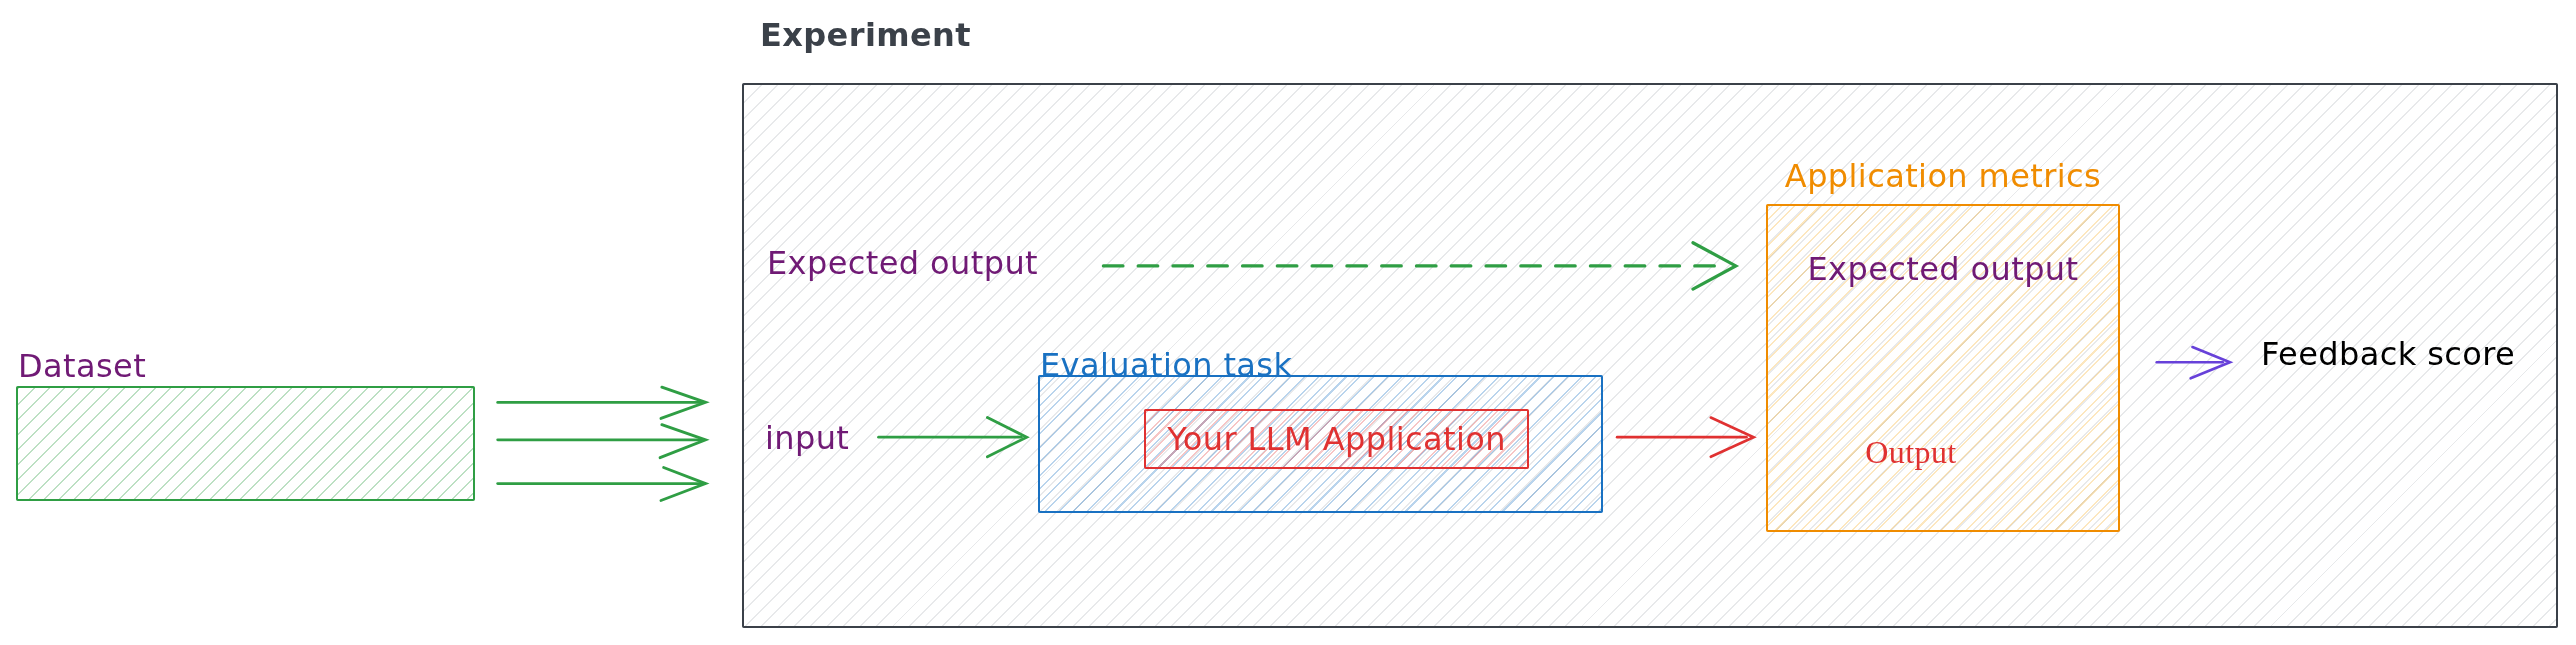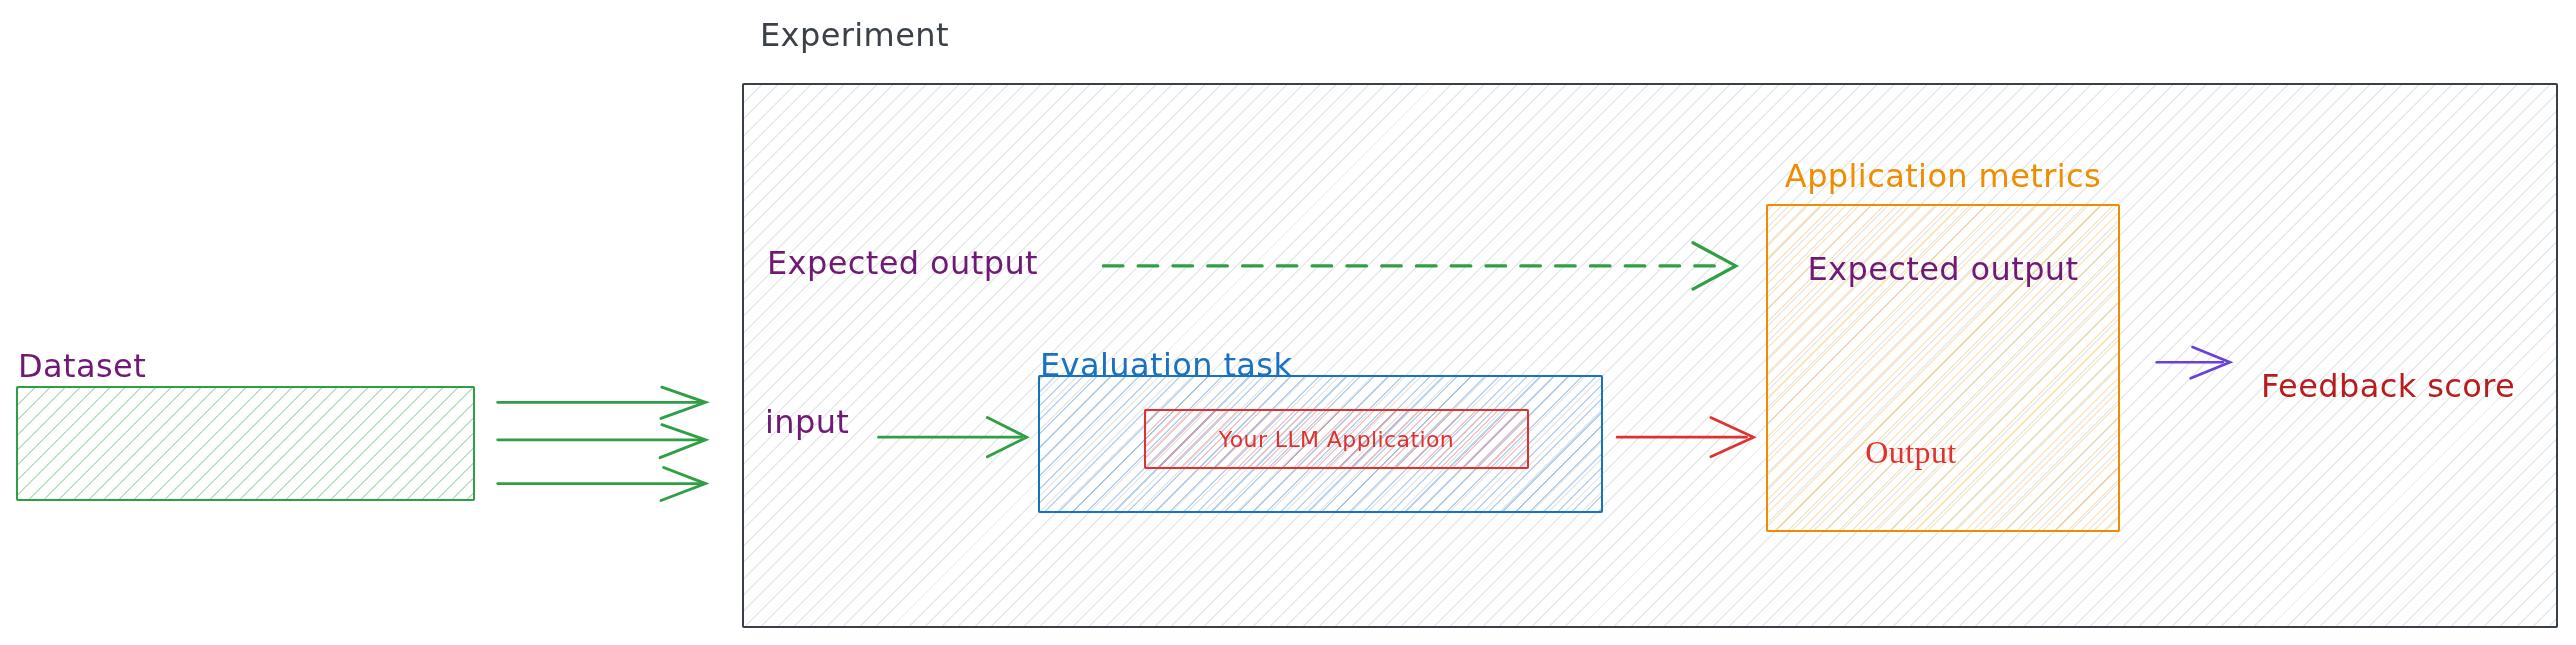--- a/index.html
+++ b/index.html
@@ -62,52 +62,52 @@
     border: 2.2px solid #f08c00;
     background: repeating-linear-gradient(135deg,
       rgba(245,159,0,0.25) 0px, rgba(245,159,0,0.25) 1.5px,
       transparent 1.5px, transparent 9px);
   }
   .c-dark   { color: #3b4149; }
   .c-green  { color: #701a75; }
   .c-blue   { color: #1971c2; margin-top: 16px; }
   .c-red    { color: #e03131; }
   .c-orange { color: #f08c00; }
-  .c-purple { color: #b91c1c; margin-top: 32px; }
+  .c-purple { color: #000000; }
   .centered { text-align: center; }
   #arrow-layer {
     position: absolute;
     left: 0; top: 0;
     width: 2576px; height: 646px;
     pointer-events: none;
   }
 </style>
 </head>
 <body>
 
 <div id="canvas">
 
-  <div class="lbl c-dark" style="left:760px; top:16px;">Experiment</div>
+  <div class="lbl c-dark" style="left:760px; top:16px;font-weight:bold;">Experiment</div>
 
   <div class="box experiment-box"></div>
 
   <div class="lbl c-green" style="left:18px; top:338px;margin-top:9px;">Dataset</div>
 
   <div class="box dataset-box"></div>
 
   <div class="lbl c-green" style="left:767px; top:244px;">Expected output</div>
 
-  <div class="lbl c-green" style="left:765px; top:403px;">input</div>
+  <div class="lbl c-green" style="left:765px; top:419px;">input</div>
 
   <div class="lbl c-blue" style="left:1040px; top:330px;">Evaluation task</div>
 
   <div class="box task-box"></div>
 
   <div class="box llm-box">
-    <span class="c-red" style="font-size:22px; white-space:nowrap; letter-spacing:0.4px;">Your LLM Application</span>
+    <span class="c-red" style="font-size:32px; white-space:nowrap; letter-spacing:0.4px;">Your LLM Application</span>
   </div>
 
   <div class="lbl c-orange centered" style="left:1766px; top:157px; width:354px;">Application metrics</div>
 
   <div class="box metrics-box"></div>
 
   <div class="lbl c-green centered" style="left:1766px; top:250px; width:354px;">Expected output</div>
 
   <div class="lbl c-red centered" style="left:1766px; top:433px; width:290px;font-family:Liberation Serif, serif;">Output</div>
 

